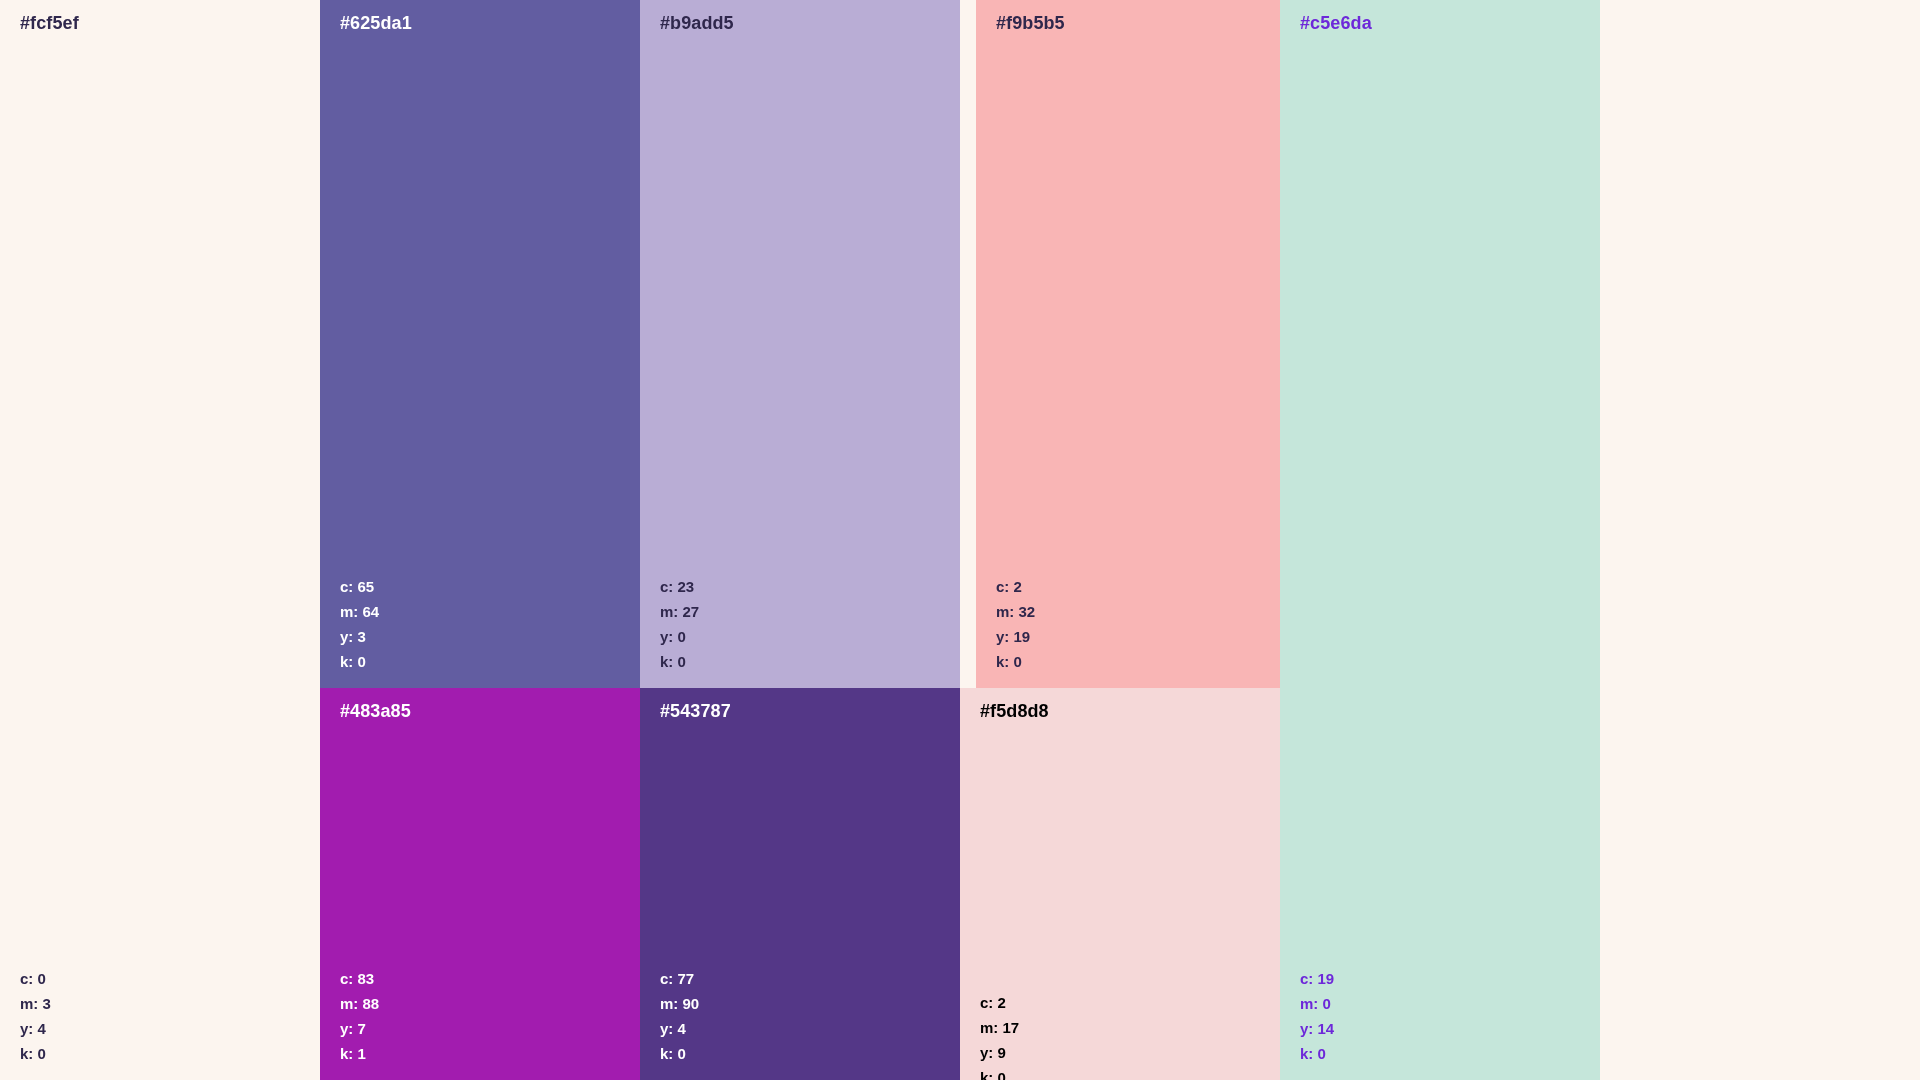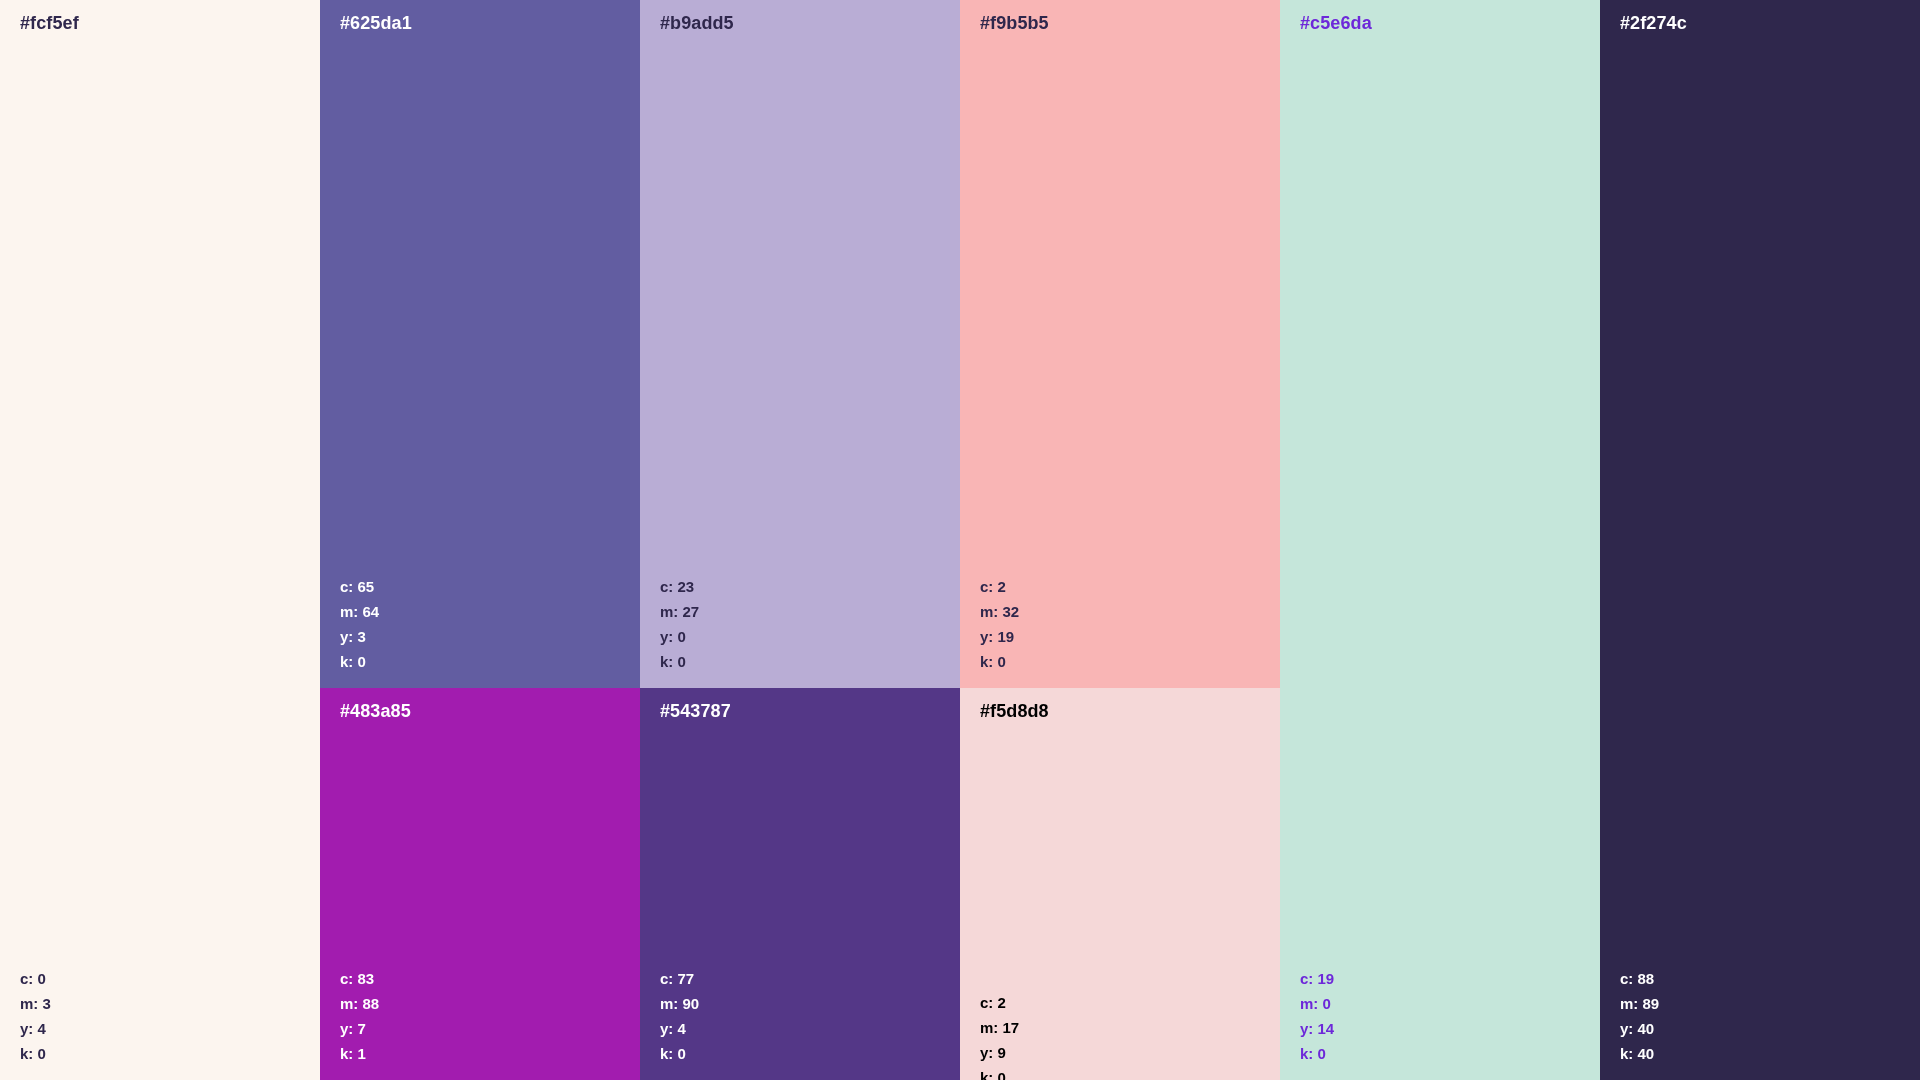--- a/index.html
+++ b/index.html
@@ -103,21 +103,21 @@
         <div class="swatch-hex">#543787</div>
         <div class="swatch-cmyk">
           <div>c: 77</div>
           <div>m: 90</div>
           <div>y: 4</div>
           <div>k: 0</div>
         </div>
       </div>
     </div>
     <div class="column">
-      <div class="swatch" style="background: rgb(249, 181, 181); top: 0px; height: 688px; color: rgb(47, 39, 76);">
+      <div class="swatch" style="background: rgb(249, 181, 181); top: 0px; height: 688px; color: rgb(47, 39, 76); margin-left: 16px;">
         <div class="swatch-hex">#f9b5b5</div>
         <div class="swatch-cmyk">
           <div>c: 2</div>
           <div>m: 32</div>
           <div>y: 19</div>
           <div>k: 0</div>
         </div>
       </div>
       <div class="swatch" style="background: rgb(245, 216, 216); top: 688px; height: 416px; color: #000000;">
         <div class="swatch-hex">#f5d8d8</div>
@@ -133,24 +133,13 @@
       <div class="swatch" style="background: rgb(197, 230, 218); top: 0px; height: 1080px; color: #6d28d9;">
         <div class="swatch-hex">#c5e6da</div>
         <div class="swatch-cmyk">
           <div>c: 19</div>
           <div>m: 0</div>
           <div>y: 14</div>
           <div>k: 0</div>
         </div>
       </div>
     </div>
-    <div class="column">
-      <div class="swatch" style="background: rgb(47, 39, 76); top: 0px; height: 1080px; color: rgb(255, 255, 255);">
-        <div class="swatch-hex">#2f274c</div>
-        <div class="swatch-cmyk">
-          <div>c: 88</div>
-          <div>m: 89</div>
-          <div>y: 40</div>
-          <div>k: 40</div>
-        </div>
-      </div>
-    </div>
   </div>
 
 </body></html>

